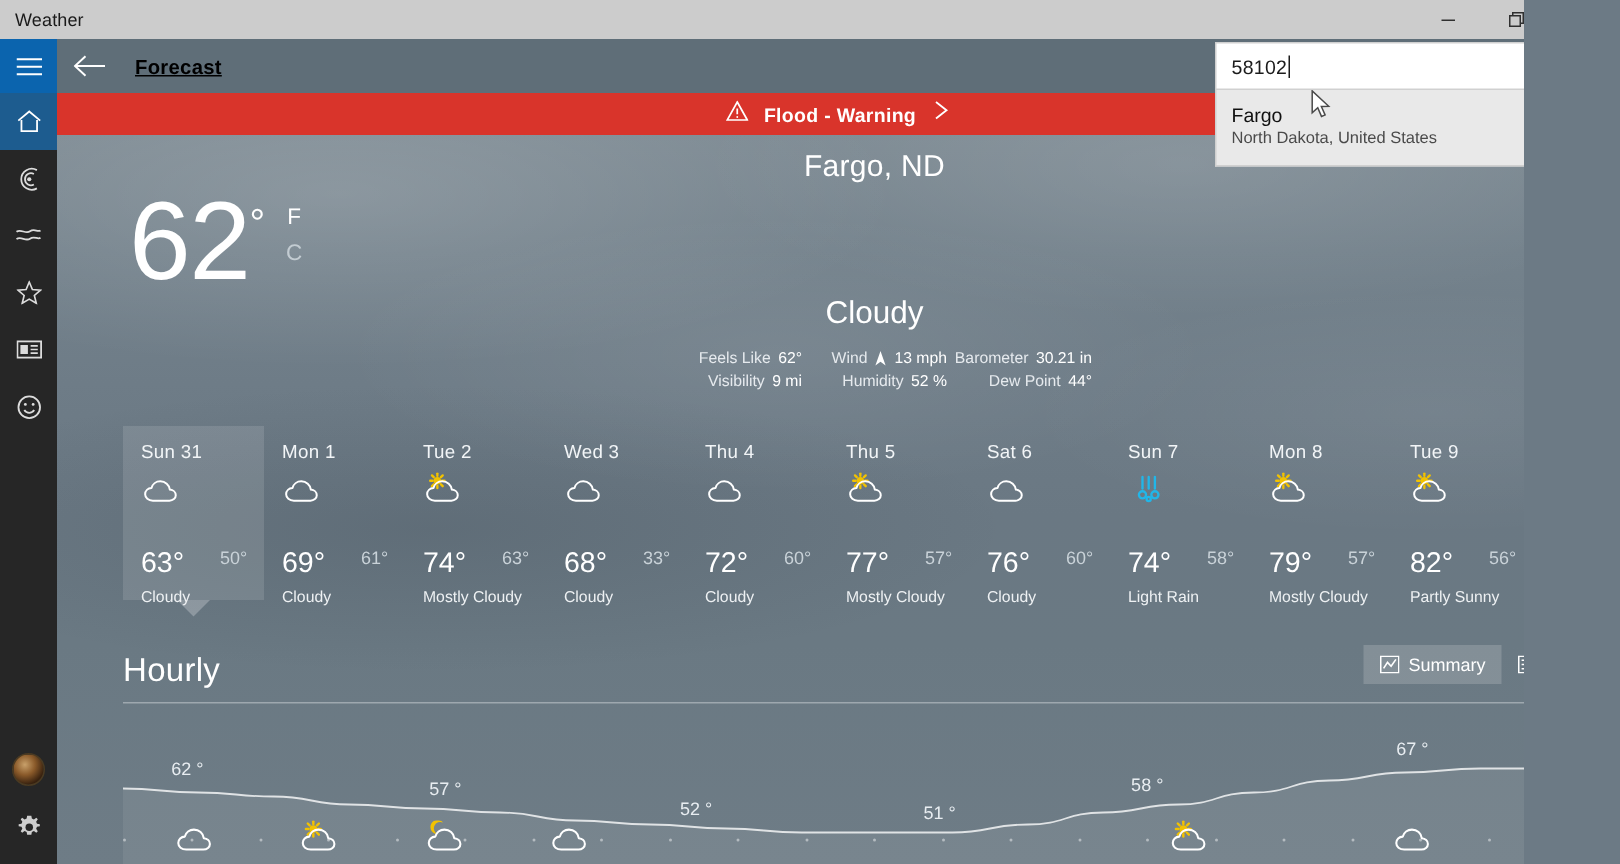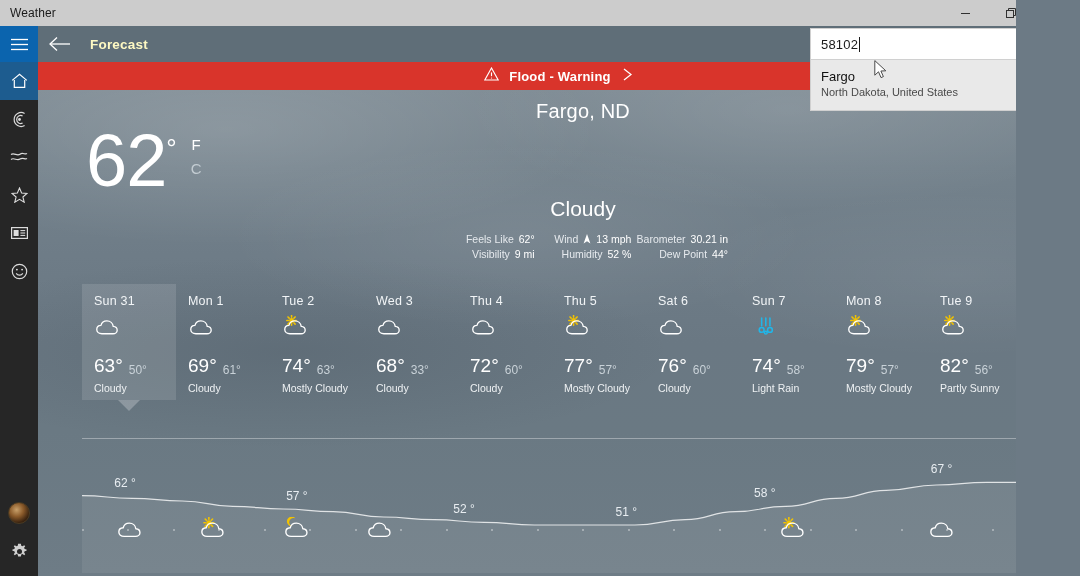--- a/index.html
+++ b/index.html
@@ -49,21 +49,21 @@
   
   .appbar {
     position: absolute; top: 26px; left: 38px; width: 1042px; height: 36px;
     background: #5f6e78; display: flex; align-items: center;
   }
   .backbtn {
     width: 44px; height: 36px; display: flex; align-items: center; justify-content: center;
     color: #fff;
   }
   .pagetitle {
-    color: #fef9c3; font-size: 13.5px; font-weight: bold; padding-left: 8px; letter-spacing: .2px;
+    color: #000000; font-size: 13.5px; font-weight: bold; padding-left: 8px; letter-spacing: .2px; text-decoration: underline;
   }
   .appbar-right { margin-left: auto; display: flex; align-items: center; height: 36px; }
   .iconbtn {
     width: 54px; height: 36px; display: flex; align-items: center; justify-content: center;
     color: #ffffff;
   }
 
   
   .searchwrap { position: absolute; top: 28px; left: 810px; width: 270px; z-index: 40; }
   .searchbox {
@@ -142,21 +142,21 @@
     width: 94px; margin-right: 0; padding: 10px 16px 0 12px; position: relative; color: #ffffff;
   }
   .daycard.sel { background: rgba(255,255,255,.12); }
   .daycard.sel .tail {
     position: absolute; left: 36px; bottom: -11px; width: 0; height: 0;
     border-left: 11px solid transparent; border-right: 11px solid transparent;
     border-top: 11px solid rgba(239,242,244,.28);
   }
   .d-name { font-size: 12.5px; color: #f2f5f7; letter-spacing: .2px; }
   .d-icon { height: 26px; margin-top: 7px; }
-  .d-temps { display: flex; align-items: flex-end; gap: 6px; margin-top: 14px; }
+  .d-temps { display: flex; align-items: flex-start; gap: 24px; margin-top: 24px; }
   .d-hi { font-size: 19px; font-weight: 300; }
   .d-lo { font-size: 12px; color: #c9d2d8; }
   .d-desc { font-size: 10.5px; color: #eef1f3; margin-top: 5px; }
 
   
   .hourly { position: absolute; top: 340px; left: 44px; width: 995px; }
   .hourly-head { display: flex; align-items: flex-end; }
   .hourly-title { font-size: 22px; font-weight: 300; color: #ffffff; letter-spacing: .2px; }
   .segwrap { margin-left: auto; display: flex; padding-bottom: 4px; }
   .seg {
@@ -574,20 +574,45 @@
           </div>
           <div class="d-temps">
             <span class="d-hi">82°</span>
             <span class="d-lo">56°</span>
           </div>
           <div class="d-desc">Partly Sunny</div>
         </div>
       </div>
 
     <div class="hourly">
+      <div class="hourly-head">
+        <div class="hourly-title">Hourly</div>
+        <div class="segwrap">
+          <div class="seg on">
+            <span>
+              <svg width="13" height="12" viewBox="0 0 13 12" style="display:block">
+                <rect x="0.5" y="0.5" width="12" height="11" fill="none" stroke="currentColor" stroke-width="1"></rect>
+                <polyline points="2.4,8.6 5,4.6 7.4,7.2 10.6,2.6" fill="none" stroke="currentColor" stroke-width="1.1"></polyline>
+              </svg>
+            </span>
+            <span>Summary</span>
+          </div>
+          <div class="seg">
+            <span>
+              <svg width="11" height="12" viewBox="0 0 11 12" style="display:block">
+                <rect x="0.5" y="0.5" width="10" height="11" fill="none" stroke="currentColor" stroke-width="1"></rect>
+                <line x1="2.4" y1="3.1" x2="8.6" y2="3.1" stroke="currentColor" stroke-width="1"></line>
+                <line x1="2.4" y1="6" x2="8.6" y2="6" stroke="currentColor" stroke-width="1"></line>
+                <line x1="2.4" y1="8.9" x2="8.6" y2="8.9" stroke="currentColor" stroke-width="1"></line>
+              </svg>
+            </span>
+            <span>Details</span>
+          </div>
+        </div>
+      </div>
       <div class="hr-rule"></div>
 
       <div class="chart" id="chart-host">
           <svg width="955" height="130" viewBox="0 0 955 130">
             <path d="M 0 52.666666666666664 C 25.13157894736842 52.666666666666664 25.13157894736842 55.333333333333336 50.26315789473684 55.333333333333336 C 75.39473684210526 55.333333333333336 75.39473684210526 58 100.52631578947368 58 C 125.65789473684211 58 125.65789473684211 63.333333333333336 150.78947368421052 63.333333333333336 C 175.92105263157896 63.333333333333336 175.92105263157896 66 201.05263157894737 66 C 226.18421052631578 66 226.18421052631578 68.66666666666667 251.3157894736842 68.66666666666667 C 276.4473684210526 68.66666666666667 276.4473684210526 74 301.57894736842104 74 C 326.7105263157895 74 326.7105263157895 76.66666666666667 351.84210526315786 76.66666666666667 C 376.9736842105263 76.66666666666667 376.9736842105263 79.33333333333334 402.10526315789474 79.33333333333334 C 427.2368421052631 79.33333333333334 427.2368421052631 82 452.36842105263156 82 C 477.5 82 477.5 82 502.6315789473684 82 C 527.7631578947369 82 527.7631578947369 82 552.8947368421053 82 C 578.0263157894738 82 578.0263157894738 76.66666666666667 603.1578947368421 76.66666666666667 C 628.2894736842105 76.66666666666667 628.2894736842105 68.66666666666667 653.421052631579 68.66666666666667 C 678.5526315789473 68.66666666666667 678.5526315789473 63.333333333333336 703.6842105263157 63.333333333333336 C 728.8157894736842 63.333333333333336 728.8157894736842 55.333333333333336 753.9473684210526 55.333333333333336 C 779.078947368421 55.333333333333336 779.078947368421 47.33333333333333 804.2105263157895 47.33333333333333 C 829.3421052631579 47.33333333333333 829.3421052631579 42 854.4736842105264 42 C 879.6052631578948 42 879.6052631578948 39.333333333333336 904.7368421052631 39.333333333333336 C 929.8684210526316 39.333333333333336 929.8684210526316 39.333333333333336 955 39.333333333333336 L 955 130 L 0 130 Z" fill="rgba(255,255,255,0.07)"></path>
             <path d="M 0 52.666666666666664 C 25.13157894736842 52.666666666666664 25.13157894736842 55.333333333333336 50.26315789473684 55.333333333333336 C 75.39473684210526 55.333333333333336 75.39473684210526 58 100.52631578947368 58 C 125.65789473684211 58 125.65789473684211 63.333333333333336 150.78947368421052 63.333333333333336 C 175.92105263157896 63.333333333333336 175.92105263157896 66 201.05263157894737 66 C 226.18421052631578 66 226.18421052631578 68.66666666666667 251.3157894736842 68.66666666666667 C 276.4473684210526 68.66666666666667 276.4473684210526 74 301.57894736842104 74 C 326.7105263157895 74 326.7105263157895 76.66666666666667 351.84210526315786 76.66666666666667 C 376.9736842105263 76.66666666666667 376.9736842105263 79.33333333333334 402.10526315789474 79.33333333333334 C 427.2368421052631 79.33333333333334 427.2368421052631 82 452.36842105263156 82 C 477.5 82 477.5 82 502.6315789473684 82 C 527.7631578947369 82 527.7631578947369 82 552.8947368421053 82 C 578.0263157894738 82 578.0263157894738 76.66666666666667 603.1578947368421 76.66666666666667 C 628.2894736842105 76.66666666666667 628.2894736842105 68.66666666666667 653.421052631579 68.66666666666667 C 678.5526315789473 68.66666666666667 678.5526315789473 63.333333333333336 703.6842105263157 63.333333333333336 C 728.8157894736842 63.333333333333336 728.8157894736842 55.333333333333336 753.9473684210526 55.333333333333336 C 779.078947368421 55.333333333333336 779.078947368421 47.33333333333333 804.2105263157895 47.33333333333333 C 829.3421052631579 47.33333333333333 829.3421052631579 42 854.4736842105264 42 C 879.6052631578948 42 879.6052631578948 39.333333333333336 904.7368421052631 39.333333333333336 C 929.8684210526316 39.333333333333336 929.8684210526316 39.333333333333336 955 39.333333333333336" fill="none" stroke="rgba(255,255,255,0.78)" stroke-width="1.2"></path>
             <text x="42.975" y="43.666666666666664" fill="#e8edf1" font-size="12" font-family="&quot;Liberation Sans&quot;, sans-serif" text-anchor="middle">62 °</text>
             <text x="214.875" y="57" fill="#e8edf1" font-size="12" font-family="&quot;Liberation Sans&quot;, sans-serif" text-anchor="middle">57 °</text>
             <text x="382" y="70.33333333333334" fill="#e8edf1" font-size="12" font-family="&quot;Liberation Sans&quot;, sans-serif" text-anchor="middle">52 °</text>
             <text x="544.3499999999999" y="73" fill="#e8edf1" font-size="12" font-family="&quot;Liberation Sans&quot;, sans-serif" text-anchor="middle">51 °</text>

